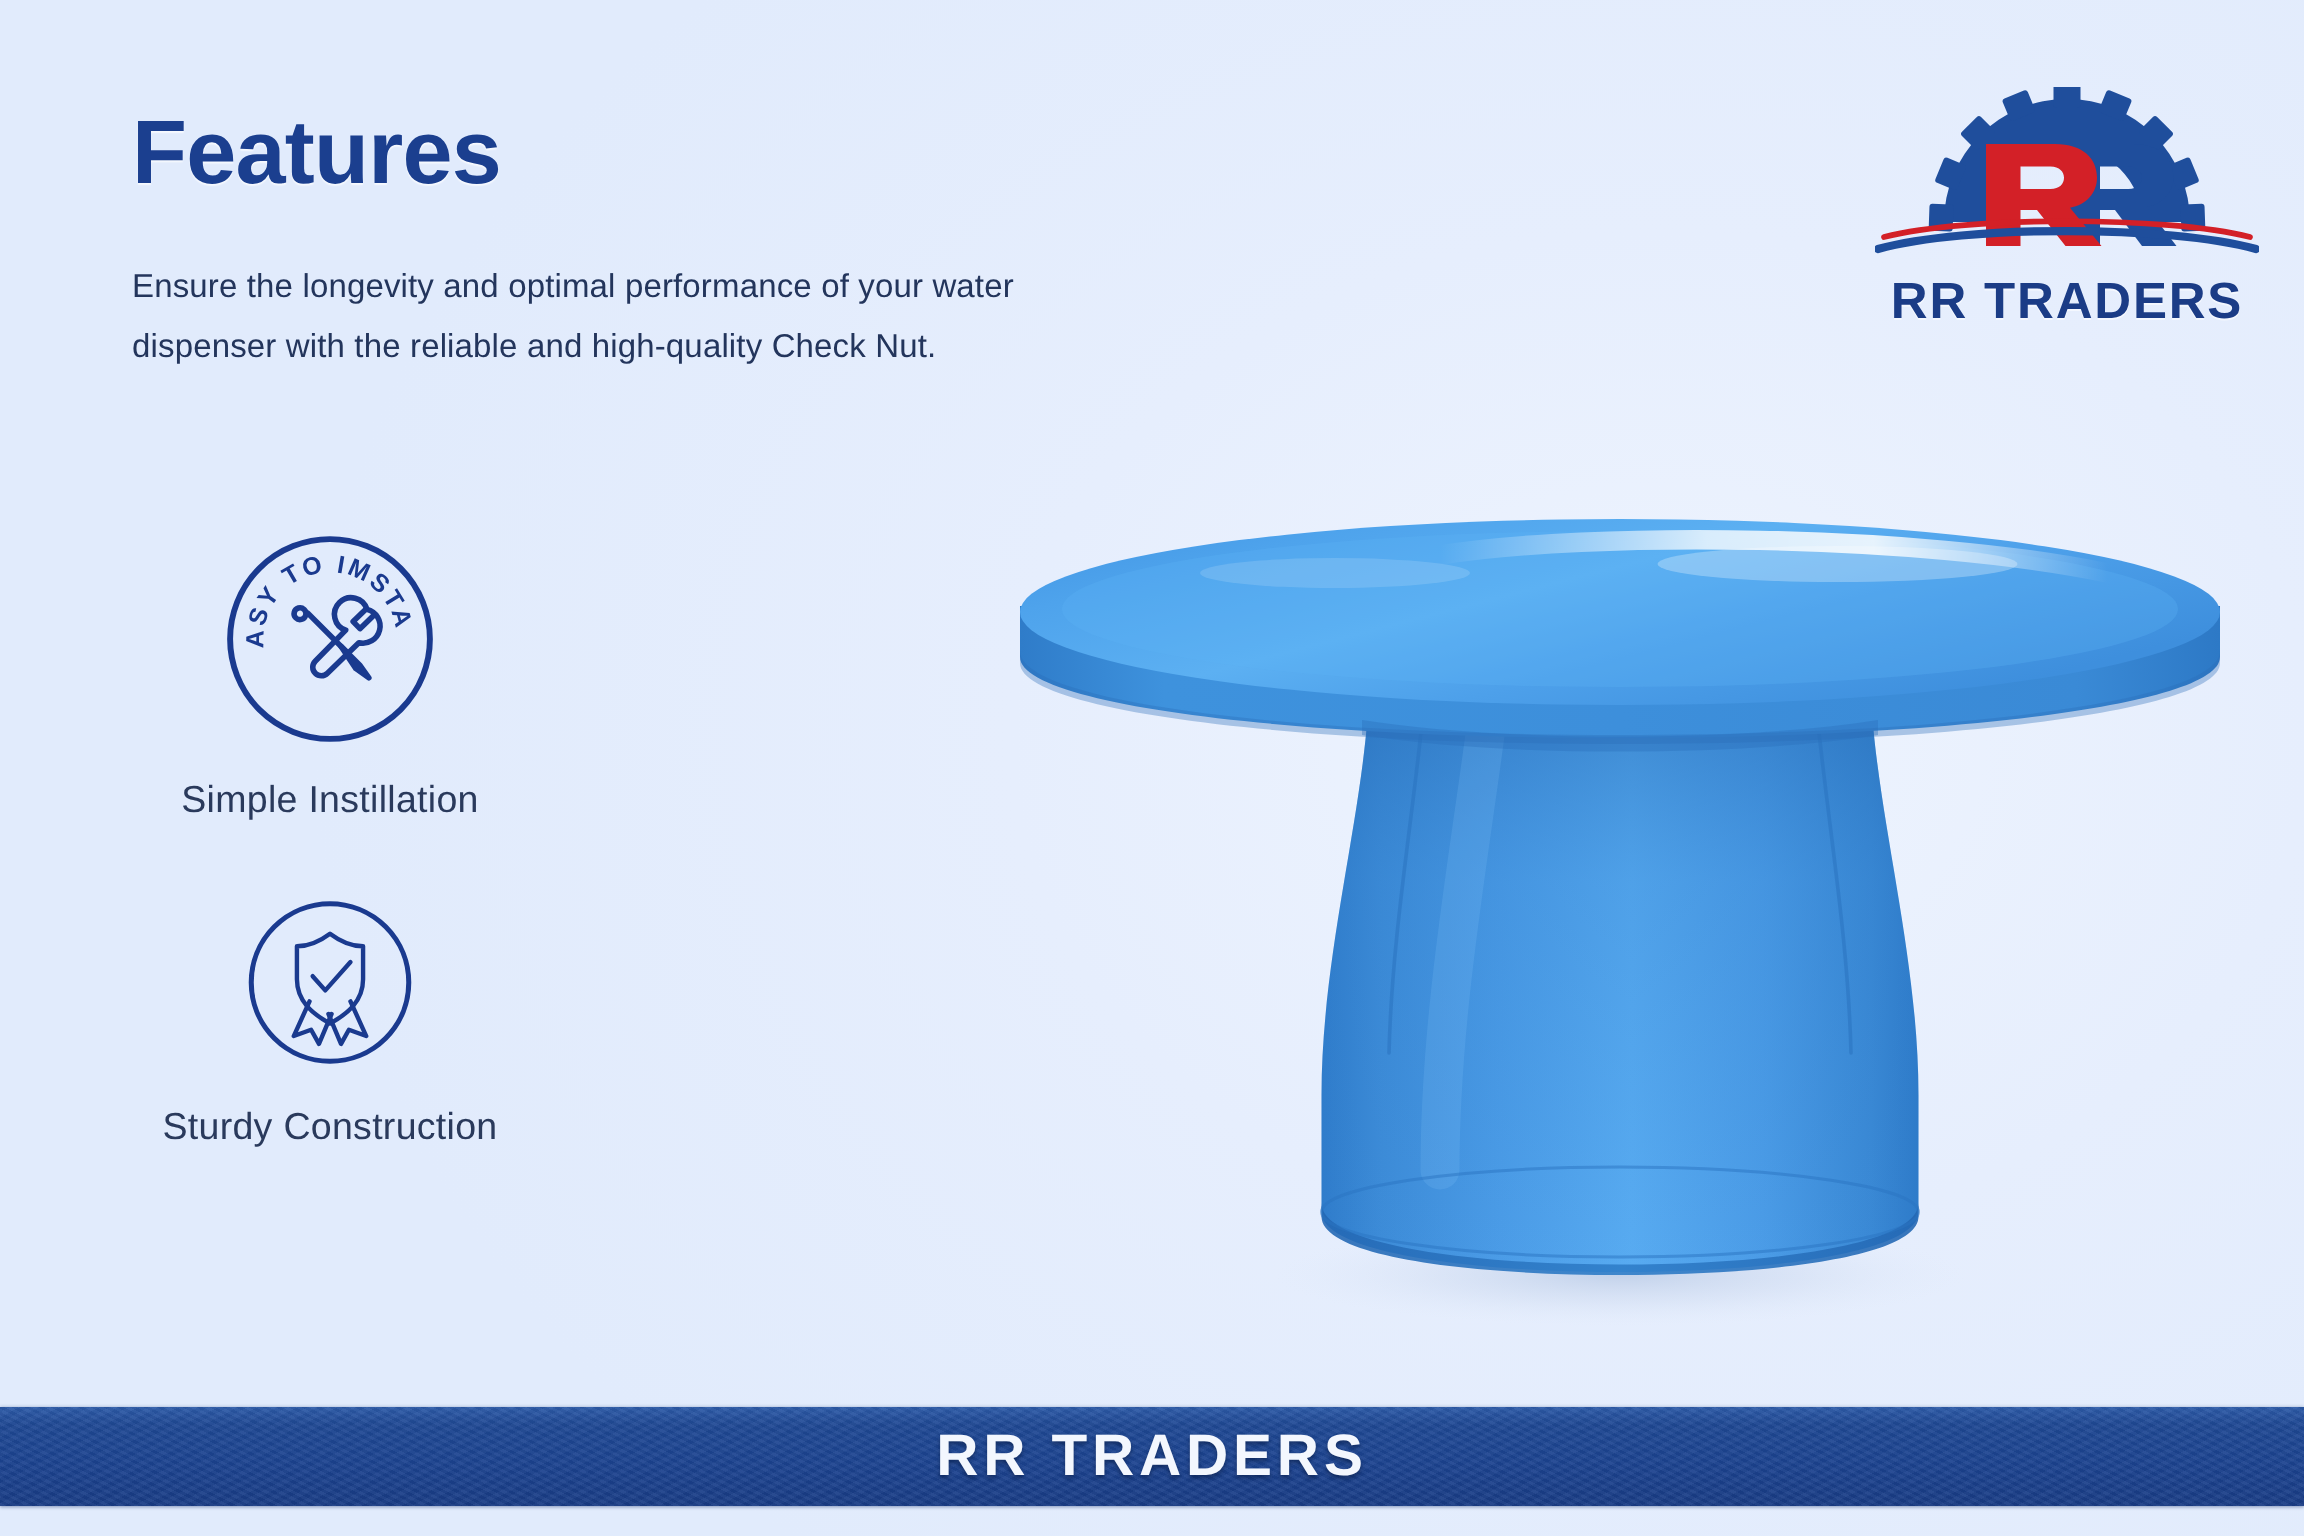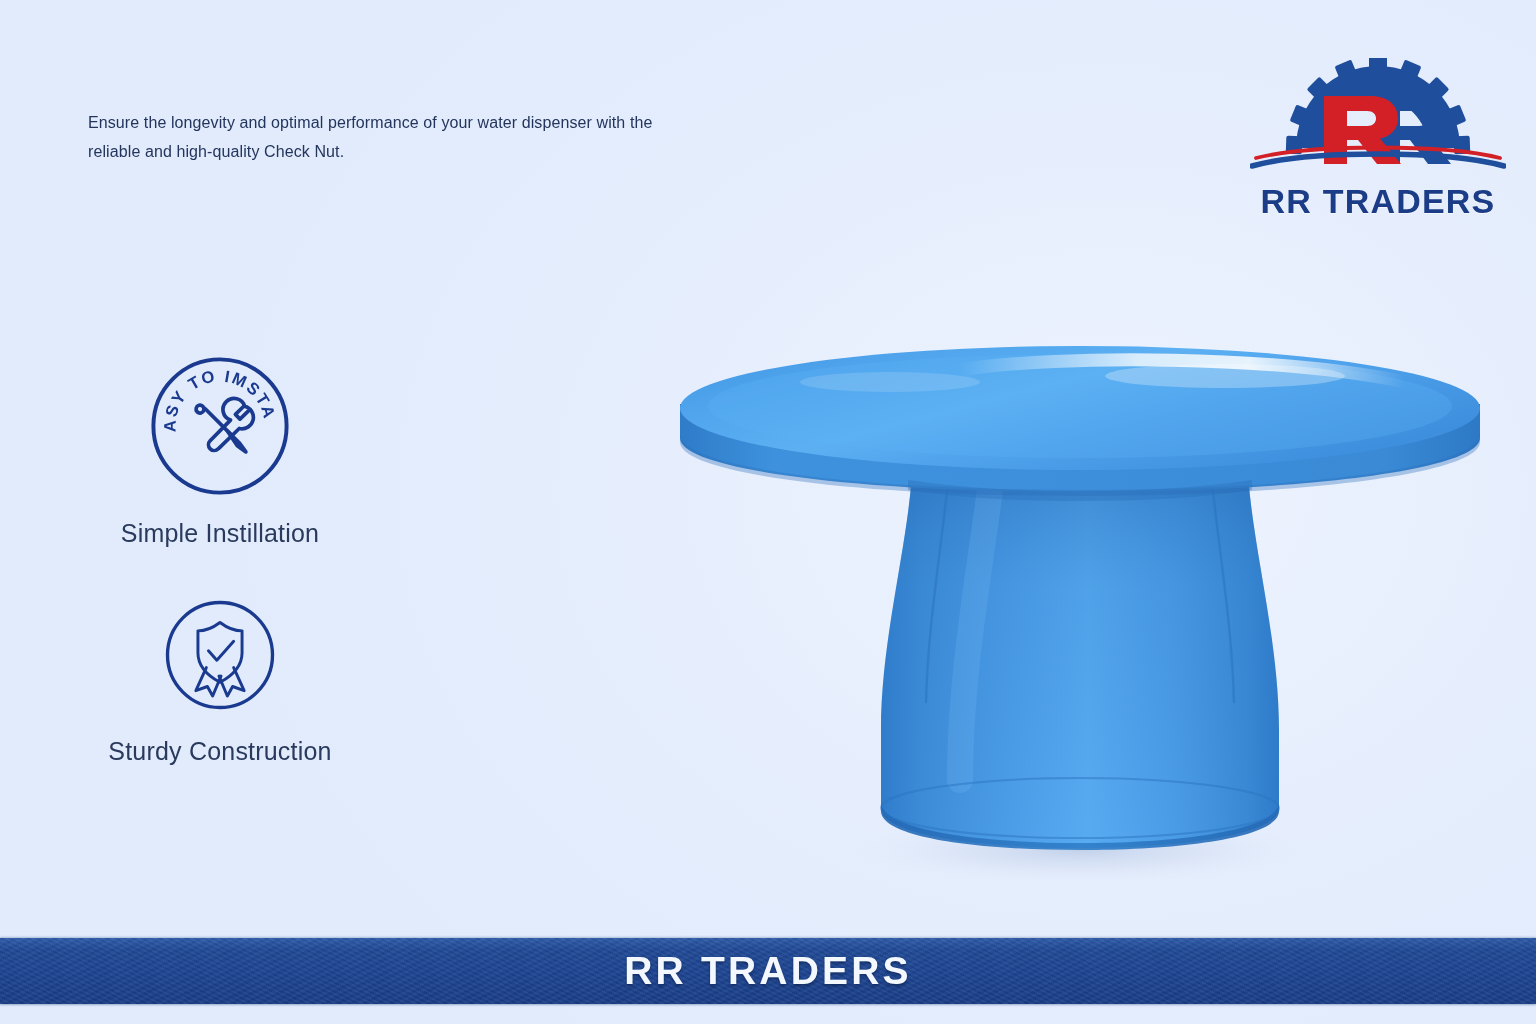--- a/index.html
+++ b/index.html
@@ -31,21 +31,21 @@
   .page-title {
     font-size:60px;
     font-weight:bold;
     color:#1b3f8f;
     letter-spacing:-0.5px;
     line-height:1.05;
     text-shadow:0 1px 1px rgba(255,255,255,0.7);
   }
   .subtitle {
     margin-top:38px;
-    font-size:16px;
+    font-size:22px;
     line-height:1.82;
     color:#23355c;
     font-weight:400;
     max-width:600px;
     letter-spacing:0.1px;
   }
 
   
   .feature-list {
     position:absolute;
@@ -136,20 +136,21 @@
     letter-spacing:3.2px;
     text-shadow:0 2px 3px rgba(8,26,64,0.55);
   }
 </style>
 </head>
 <body>
 
 <div class="canvas">
 
   <div class="left-col">
+    <h1 class="page-title">Features</h1>
     <p class="subtitle">Ensure the longevity and optimal performance of your water dispenser with the reliable and high-quality Check Nut.</p>
   </div>
 
   <div class="feature-list">
 
     <div class="feature-item fi-0">
       <span class="feature-icon-wrap">
         <svg viewBox="0 0 120 120" xmlns="http://www.w3.org/2000/svg">
           <defs>
             <path id="arcTxt" d="M 24,60 A 36,36 0 0 1 96,60" fill="none"></path>

